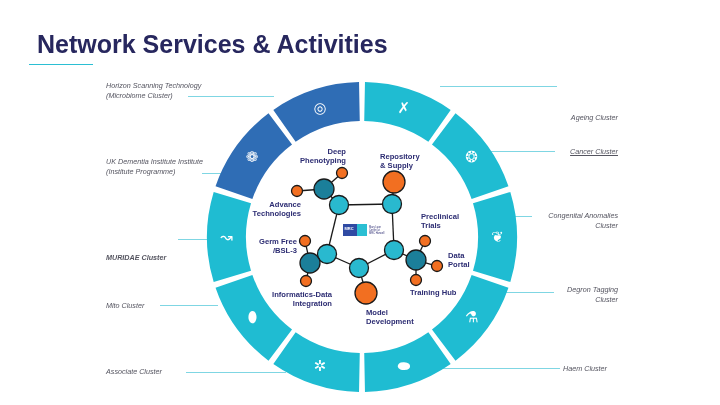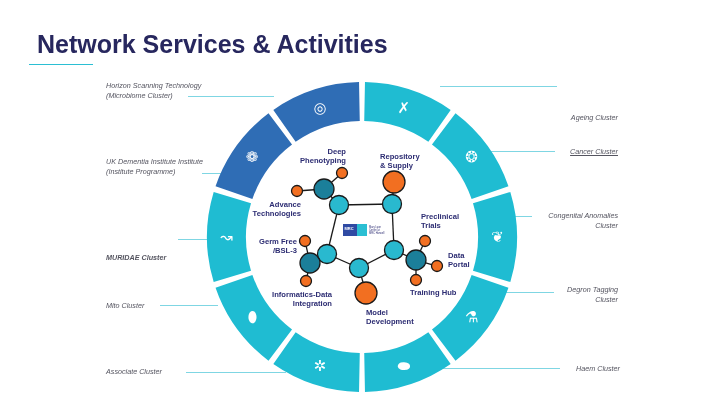--- a/index.html
+++ b/index.html
@@ -61,21 +61,21 @@
   <div>Cluster</div>
 </div>
 <div class="leader" style="left:514px; top:216px; width:18px;"></div>
 
 <div class="label right" style="right:102px; top:285px;">
   <div>Degron Tagging</div>
   <div>Cluster</div>
 </div>
 <div class="leader" style="left:500px; top:292px; width:54px;"></div>
 
-<div class="label right" style="right:100px; top:364px;margin-left:44px;">
+<div class="label right" style="right:113px; top:364px;margin-left:44px;">
   <div>Haem Cluster</div>
 </div>
 <div class="leader" style="left:440px; top:368px; width:120px;"></div>
 
 <svg id="diagram" width="720" height="405" viewBox="0 0 720 405">
   <g id="ring">
       <path d="M364.9756035719519,82.02856462114514 A155,155 0 0 1 450.682610384055,109.87645923956532 L428.3689213196799,141.86238239864244 A116,116 0 0 0 364.226903318364,121.02137739388927 Z" fill="#1fbcd2"></path>
       <path d="M455.49723810051876,113.3744910320896 A155,155 0 0 1 508.46708138441727,186.2812256582389 L471.61407381027357,199.04272371842393 A116,116 0 0 0 431.9721265784528,144.4802642562735 Z" fill="#1fbcd2"></path>
       <path d="M510.30610552892915,191.94115999227085 A155,155 0 0 1 510.30610552892915,282.05884000772915 L472.99037575068246,270.7214544573973 A116,116 0 0 0 472.99037575068246,203.27854554260273 Z" fill="#1fbcd2"></path>
       <path d="M508.46708138441727,287.7187743417611 A155,155 0 0 1 455.49723810051876,360.6255089679104 L431.9721265784528,329.5197357437265 A116,116 0 0 0 471.61407381027357,274.95727628157607 Z" fill="#1fbcd2"></path>

